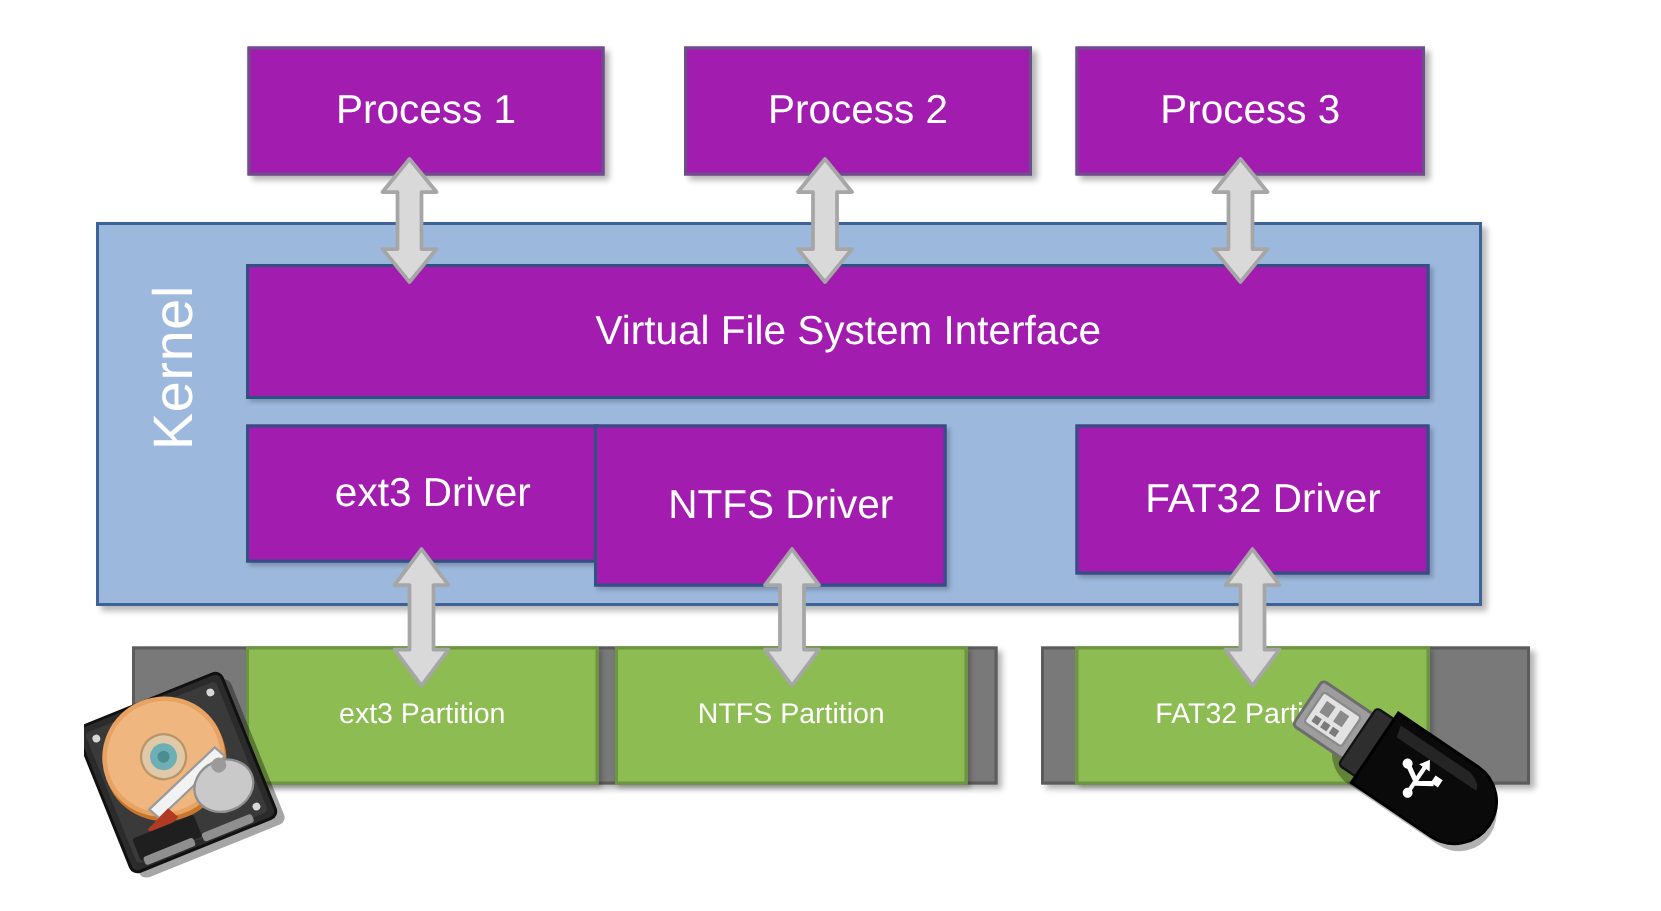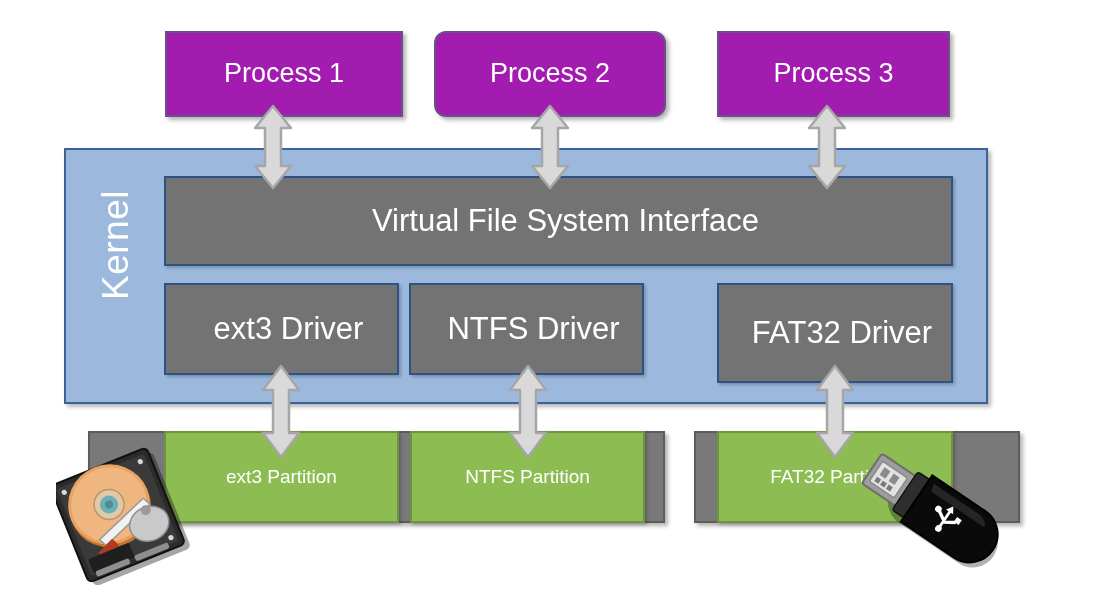--- a/index.html
+++ b/index.html
@@ -50,23 +50,23 @@
     color: #ffffff;
     font-size: 37px;
     letter-spacing: 0.5px;
     writing-mode: vertical-rl;
     transform: rotate(180deg);
     white-space: nowrap;
   }
 
   
   .kblock {
-    background: #737373;
+    background: #a21caf;
     border: 2px solid #2e5383;
-    font-size: 31px;
+    font-size: 27px;
     box-shadow: 2px 2px 3px rgba(0,0,0,0.22);
     padding-left: 14px;
   }
 
   
   .device-shell {
     position: absolute;
     box-sizing: border-box;
     background: #797979;
     border: 2px solid #5c5c5c;
@@ -93,42 +93,42 @@
 </style>
 </head>
 <body>
 
 <div id="canvas">
 
   <div class="box process" style="left:165px; top:31px; width:238px; height:86px;">
     <span>Process 1</span>
   </div>
 
-  <div class="box process" style="left:434px; top:31px; width:232px; height:86px;border-radius:12px;">
+  <div class="box process" style="left:456px; top:31px; width:232px; height:86px;">
     <span>Process 2</span>
   </div>
 
   <div class="box process" style="left:717px; top:31px; width:233px; height:86px;justify-content:center;">
     <span>Process 3</span>
   </div>
 
   <div class="box kernel-outer" style="left:64px; top:148px; width:924px; height:256px;">
   </div>
 
   <div class="kernel-label" style="left:95px; top:190px;">Kernel</div>
 
   <div class="box kblock" style="left:164px; top:176px; width:789px; height:90px;">
     <span>Virtual File System Interface</span>
   </div>
 
   <div class="box kblock" style="left:164px; top:283px; width:235px; height:92px;">
     <span>ext3 Driver</span>
   </div>
 
-  <div class="box kblock" style="left:409px; top:283px; width:235px; height:92px;">
+  <div class="box kblock" style="left:396px; top:283px; width:235px; height:108px;">
     <span>NTFS Driver</span>
   </div>
 
   <div class="box kblock" style="left:717px; top:283px; width:236px; height:100px;">
     <span>FAT32 Driver</span>
   </div>
 
   <div class="device-shell" style="left:88px; top:431px; width:577px; height:92px;"></div>
 
   <div class="box partition" style="left:164px; top:431px; width:235px; height:92px;">

